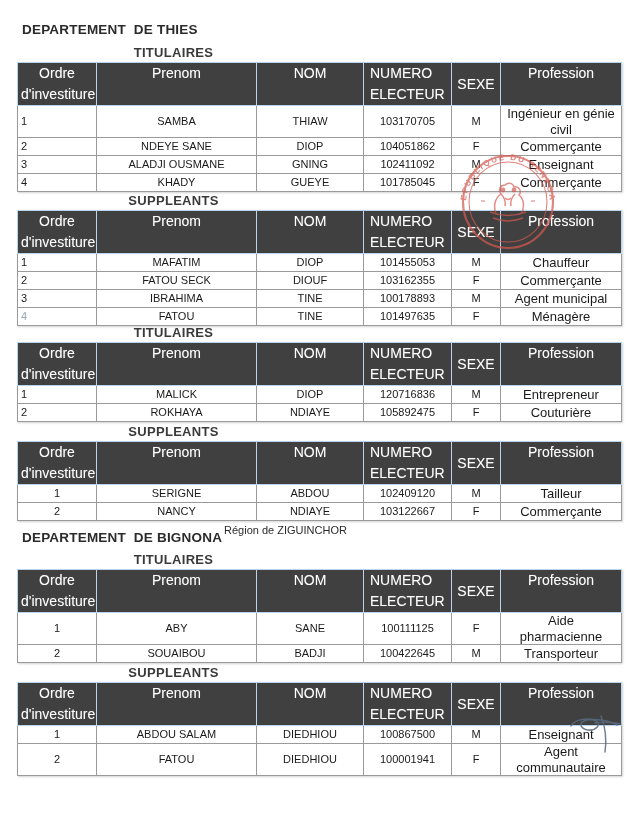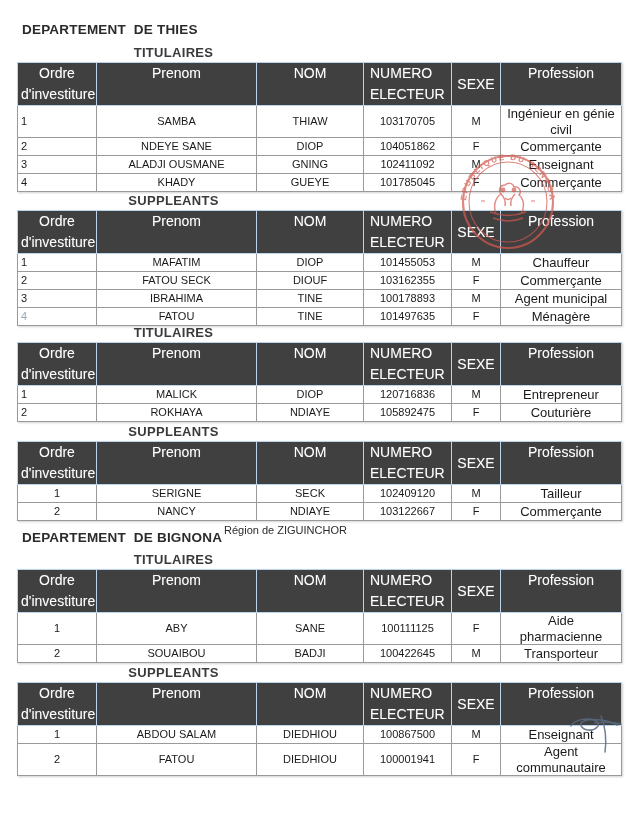--- a/index.html
+++ b/index.html
@@ -353,21 +353,21 @@
             <div>ELECTEUR</div>
           </th>
           <th class="th-sexe">SEXE</th>
           <th class="th-prof">Profession</th>
         </tr>
       </thead>
       <tbody>
         <tr>
           <td class="td-ordre-center">1</td>
           <td class="td-prenom">SERIGNE</td>
-          <td class="td-nom">SECK</td>
+          <td class="td-nom">ABDOU</td>
           <td class="td-num">102409120</td>
           <td class="td-sexe">M</td>
           <td class="td-prof">Tailleur</td>
         </tr>
         <tr>
           <td class="td-ordre-center">2</td>
           <td class="td-prenom">NANCY</td>
           <td class="td-nom">NDIAYE</td>
           <td class="td-num">103122667</td>
           <td class="td-sexe">F</td>

